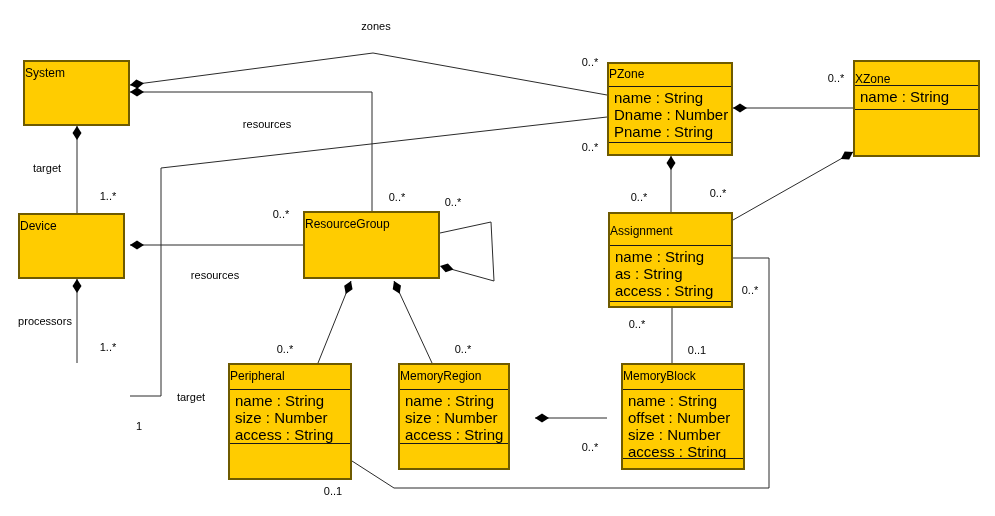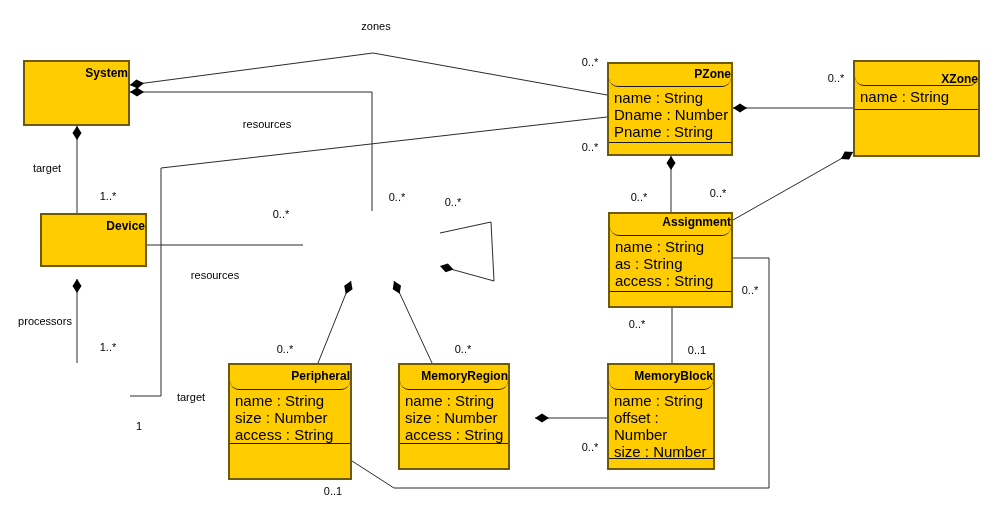--- a/index.html
+++ b/index.html
@@ -15,28 +15,28 @@
     position:absolute;
     box-sizing:border-box;
     background:#FFCC00;
     border:2px solid #6e5a00;
     display:flex;
     flex-direction:column;
     z-index:2;
   }
   .cls-title{
     font-size:12px;
-    font-weight:bold;
+    font-weight:normal;
     color:#000;
-    text-align:right;
+    text-align:left;
     padding-top:4px;
     box-sizing:border-box;
     flex:0 0 auto;
   }
-  .cls-title.sep{border-bottom:1.5px solid #1a1a1a;border-radius:9px;}
+  .cls-title.sep{border-bottom:1.5px solid #1a1a1a;}
   .cls-attrs{
     box-sizing:border-box;
     border-bottom:1.5px solid #1a1a1a;
     padding:2px 2px 0 5px;
     font-size:15px;
     line-height:17px;
     color:#000;
     flex:0 0 auto;
     overflow:hidden;
   }
@@ -87,25 +87,28 @@
       <polygon points="0,0 7,-4.5 14,0 7,4.5" transform="translate(733,108)"></polygon>
       <polygon points="0,0 7,-4.5 14,0 7,4.5" transform="translate(671,156) rotate(90)"></polygon>
       <polygon points="0,0 7,-4.5 14,0 7,4.5" transform="translate(853,152) rotate(150)"></polygon>
     </g>
   </svg>
 
   <div class="cls" style="left:23px;top:60px;width:107px;height:66px">
     <div class="cls-title">System</div>
   </div>
 
-  <div class="cls" style="left:40px;top:213px;width:107px;height:54px">
+  <div class="cls" style="left:18px;top:213px;width:107px;height:66px">
     <div class="cls-title">Device</div>
   </div>
 
 
+  <div class="cls" style="left:303px;top:211px;width:137px;height:68px">
+    <div class="cls-title">ResourceGroup</div>
+  </div>
 
   <div class="cls" style="left:228px;top:363px;width:124px;height:117px">
     <div class="cls-title sep" style="height:25px">Peripheral</div>
     <div class="cls-attrs" style="height:54px">
       <div class="cls-attr">name : String</div>
       <div class="cls-attr">size : Number</div>
       <div class="cls-attr">access : String</div>
     </div>
     <div class="cls-rest"></div>
   </div>
@@ -113,33 +116,33 @@
   <div class="cls" style="left:398px;top:363px;width:112px;height:107px">
     <div class="cls-title sep" style="height:25px">MemoryRegion</div>
     <div class="cls-attrs" style="height:54px">
       <div class="cls-attr">name : String</div>
       <div class="cls-attr">size : Number</div>
       <div class="cls-attr">access : String</div>
     </div>
     <div class="cls-rest"></div>
   </div>
 
-  <div class="cls" style="left:607px;top:363px;width:108px;height:107px">
+  <div class="cls" style="left:621px;top:363px;width:124px;height:107px">
     <div class="cls-title sep" style="height:25px">MemoryBlock</div>
     <div class="cls-attrs" style="height:69px">
       <div class="cls-attr">name : String</div>
       <div class="cls-attr">offset : Number</div>
       <div class="cls-attr">size : Number</div>
       <div class="cls-attr">access : String</div>
     </div>
     <div class="cls-rest"></div>
   </div>
 
   <div class="cls" style="left:608px;top:212px;width:125px;height:96px">
-    <div class="cls-title sep" style="height:22px;padding-top:1px">Assignment</div>
+    <div class="cls-title sep" style="height:32px;padding-top:10px">Assignment</div>
     <div class="cls-attrs" style="height:56px">
       <div class="cls-attr">name : String</div>
       <div class="cls-attr">as : String</div>
       <div class="cls-attr">access : String</div>
     </div>
     <div class="cls-rest"></div>
   </div>
 
   <div class="cls" style="left:607px;top:62px;width:126px;height:94px">
     <div class="cls-title sep" style="height:23px;padding-top:3px">PZone</div>

